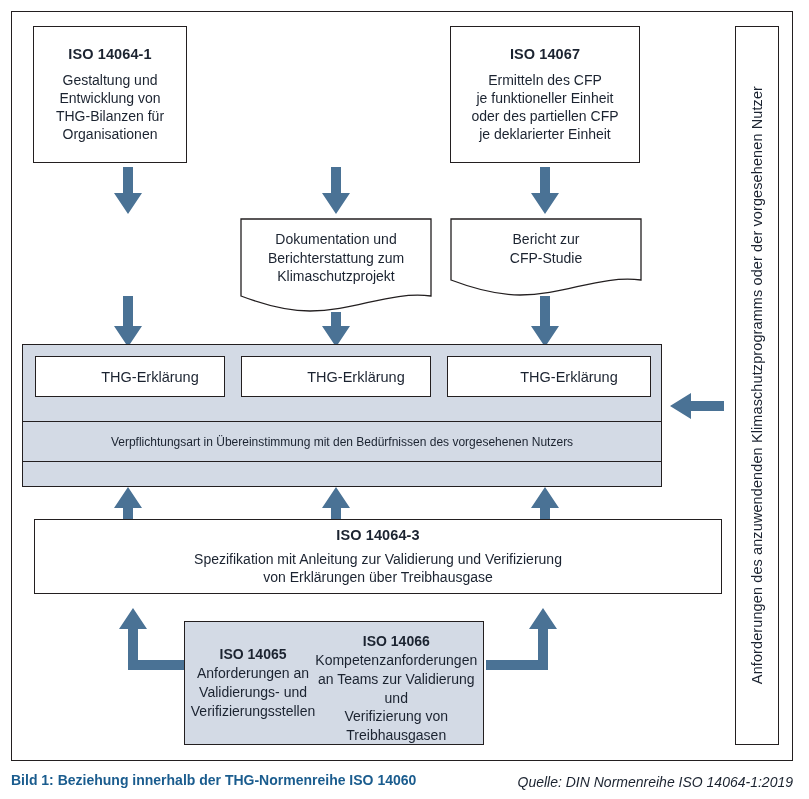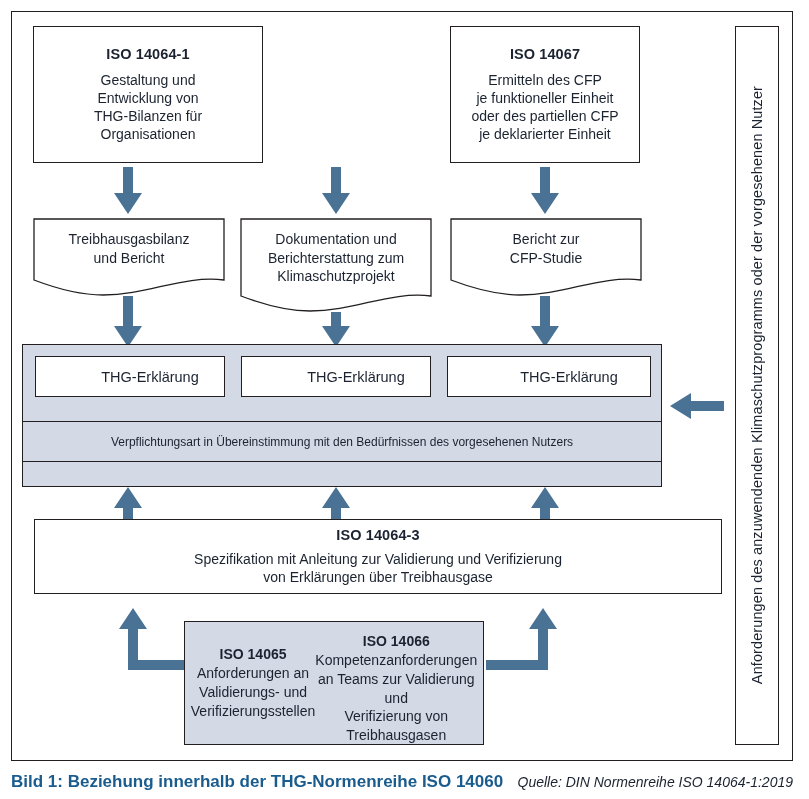--- a/index.html
+++ b/index.html
@@ -22,21 +22,21 @@
   .box{
     position:absolute;box-sizing:border-box;
     border:1.3px solid #231f20;background:#ffffff;
     display:flex;flex-direction:column;align-items:center;justify-content:center;
     text-align:center;line-height:1.28;
   }
   .box .ttl{font-weight:bold;font-size:14.5px;letter-spacing:.1px;margin-bottom:9px;}
   .box .bdy{font-size:14px;}
 
   
-  #box-14064-1{left:33px;top:26px;width:230px;height:137px;padding:26px 8px;}
+  #box-14064-1{left:33px;top:26px;width:154px;height:137px;padding:26px 8px;}
   #box-14064-2{left:240px;top:26px;width:192px;height:137px;padding:10px 6px;}
   #box-14067  {left:450px;top:26px;width:190px;height:137px;padding:10px 8px;}
 
   
   .doc{position:absolute;}
   .doc svg{display:block;}
   .doc .doctext{
     position:absolute;left:0;top:0;width:100%;
     text-align:center;font-size:14px;line-height:1.33;color:#1b2330;
   }
@@ -102,21 +102,21 @@
 
   
   .arrow{position:absolute;}
   .arrow svg{display:block;overflow:visible;}
 
   
   .footer{
     position:absolute;left:11px;top:772px;width:782px;height:22px;
   }
   .footer .cap{
-    position:absolute;left:0;top:0;font-weight:bold;font-size:17px;color:#1a5c8e;
+    position:absolute;left:0;top:0;font-weight:bold;font-size:14px;color:#1a5c8e;
   }
   .footer .src{
     position:absolute;right:0;top:2px;font-style:italic;font-size:14px;color:#1b2330;
   }
 </style>
 </head>
 <body>
 
 <div class="stage">
 
@@ -142,26 +142,20 @@
     <svg width="30" height="48" viewBox="0 0 30 48">
         <path d="M10,0 H20 V26 H29 L15,47 L1,26 H10 Z" fill="#4a7295"></path>
       </svg>
   </div>
   <div class="arrow" style="left:530px;top:167px;">
     <svg width="30" height="48" viewBox="0 0 30 48">
         <path d="M10,0 H20 V26 H29 L15,47 L1,26 H10 Z" fill="#4a7295"></path>
       </svg>
   </div>
 
-  <div class="doc" id="doc-1">
-    <svg width="192" height="80" viewBox="0 0 192 80" preserveAspectRatio="none">
-      <path d="M1,1 H191 V62 C150,57 115,77 70,77 C45,77 22,70 1,62 Z" fill="#ffffff" stroke="#231f20" stroke-width="1.3"></path>
-    </svg>
-    <div class="doctext multiline">Treibhausgasbilanz<br>und Bericht</div>
-  </div>
 
   <div class="doc" id="doc-2">
     <svg width="192" height="96" viewBox="0 0 192 96" preserveAspectRatio="none">
       <path d="M1,1 H191 V78 C150,73 115,93 70,93 C45,93 22,86 1,78 Z" fill="#ffffff" stroke="#231f20" stroke-width="1.3"></path>
     </svg>
     <div class="doctext multiline">Dokumentation und<br>Berichterstattung zum<br>Klimaschutzprojekt</div>
   </div>
 
   <div class="doc" id="doc-3">
     <svg width="192" height="80" viewBox="0 0 192 80" preserveAspectRatio="none">

